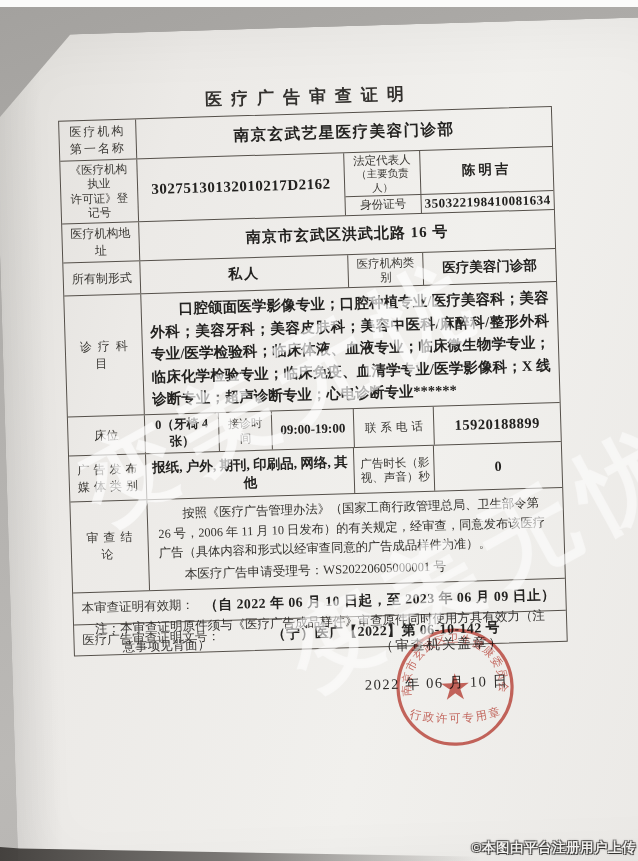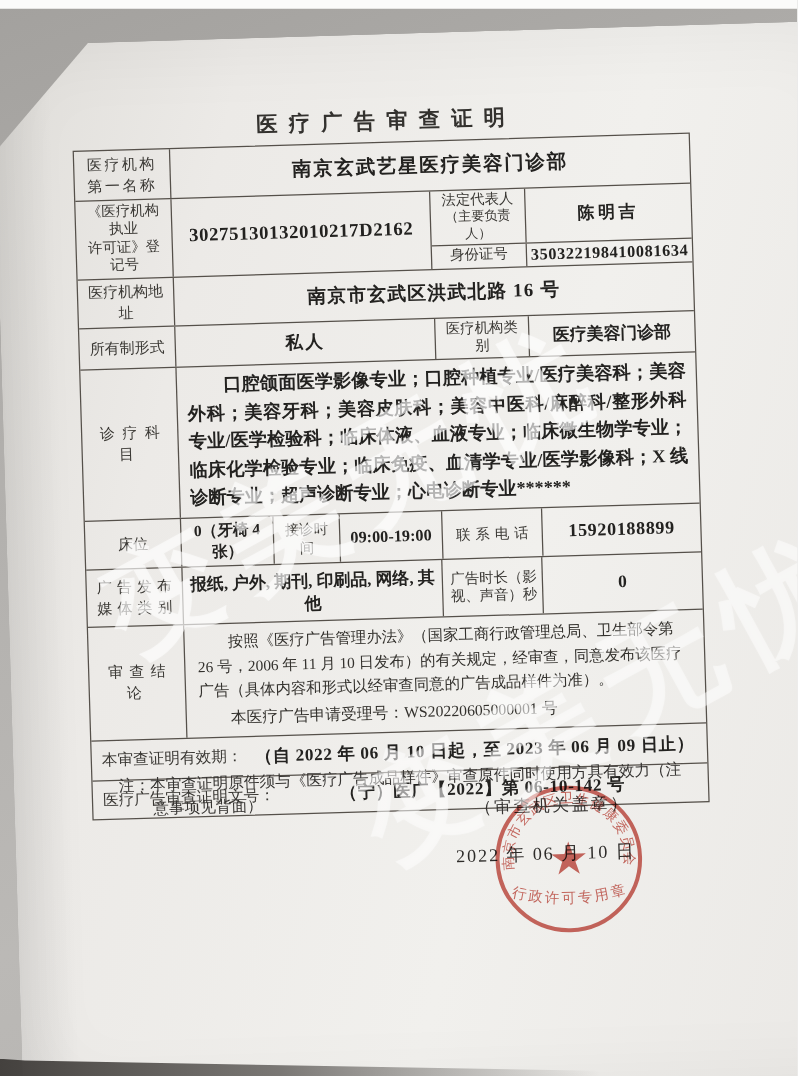--- a/index.html
+++ b/index.html
@@ -248,13 +248,14 @@
         <textPath href="#arcBottom" startOffset="50%" text-anchor="middle">行政许可专用章</textPath>
       </text>
     </svg>
 
     <div class="watermark wm1">变美无忧</div>
     <div class="watermark wm2">变美无忧</div>
 
   </div>
 
   <div class="corner-shadow"></div>
+  <div class="credit">©本图由平台注册用户上传</div>
 </div>
 
 </body></html>

